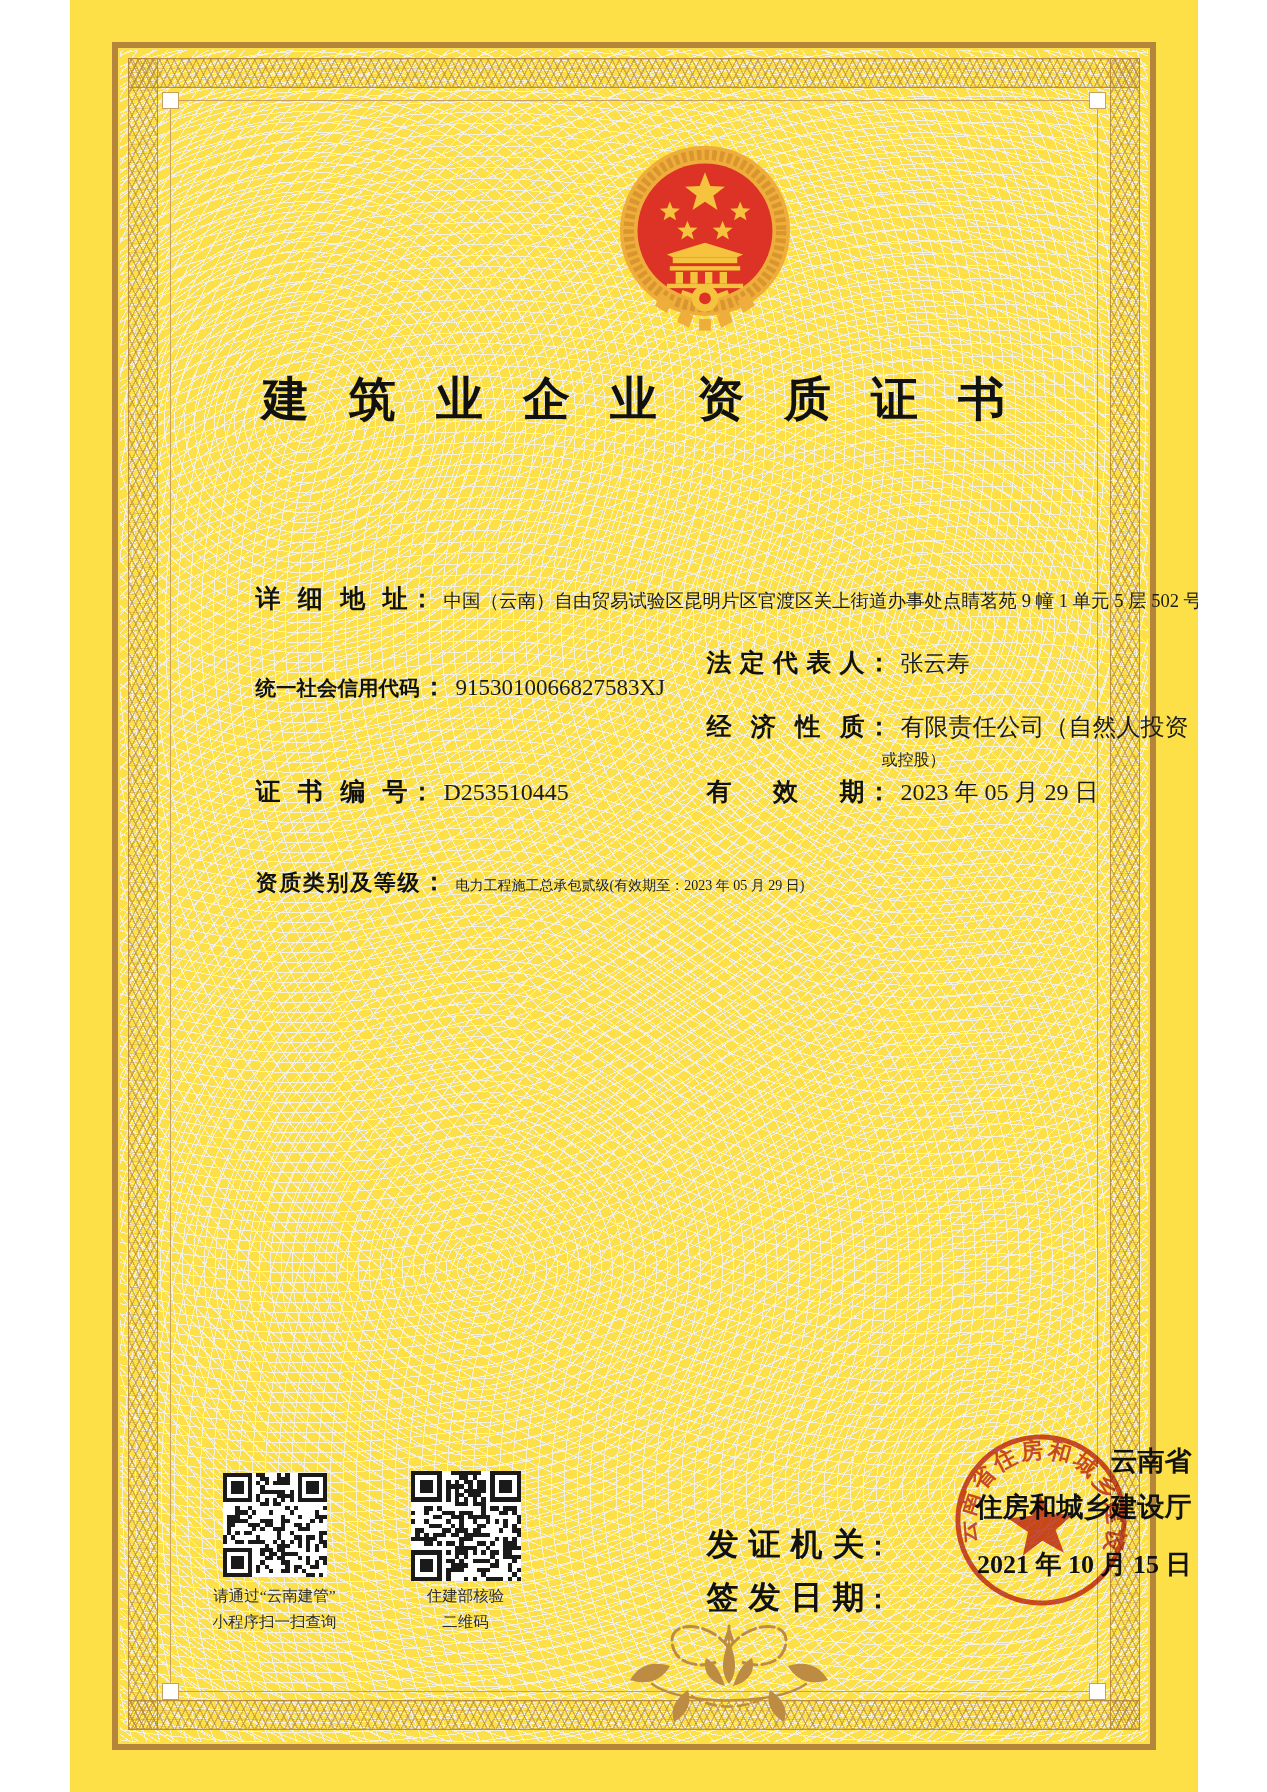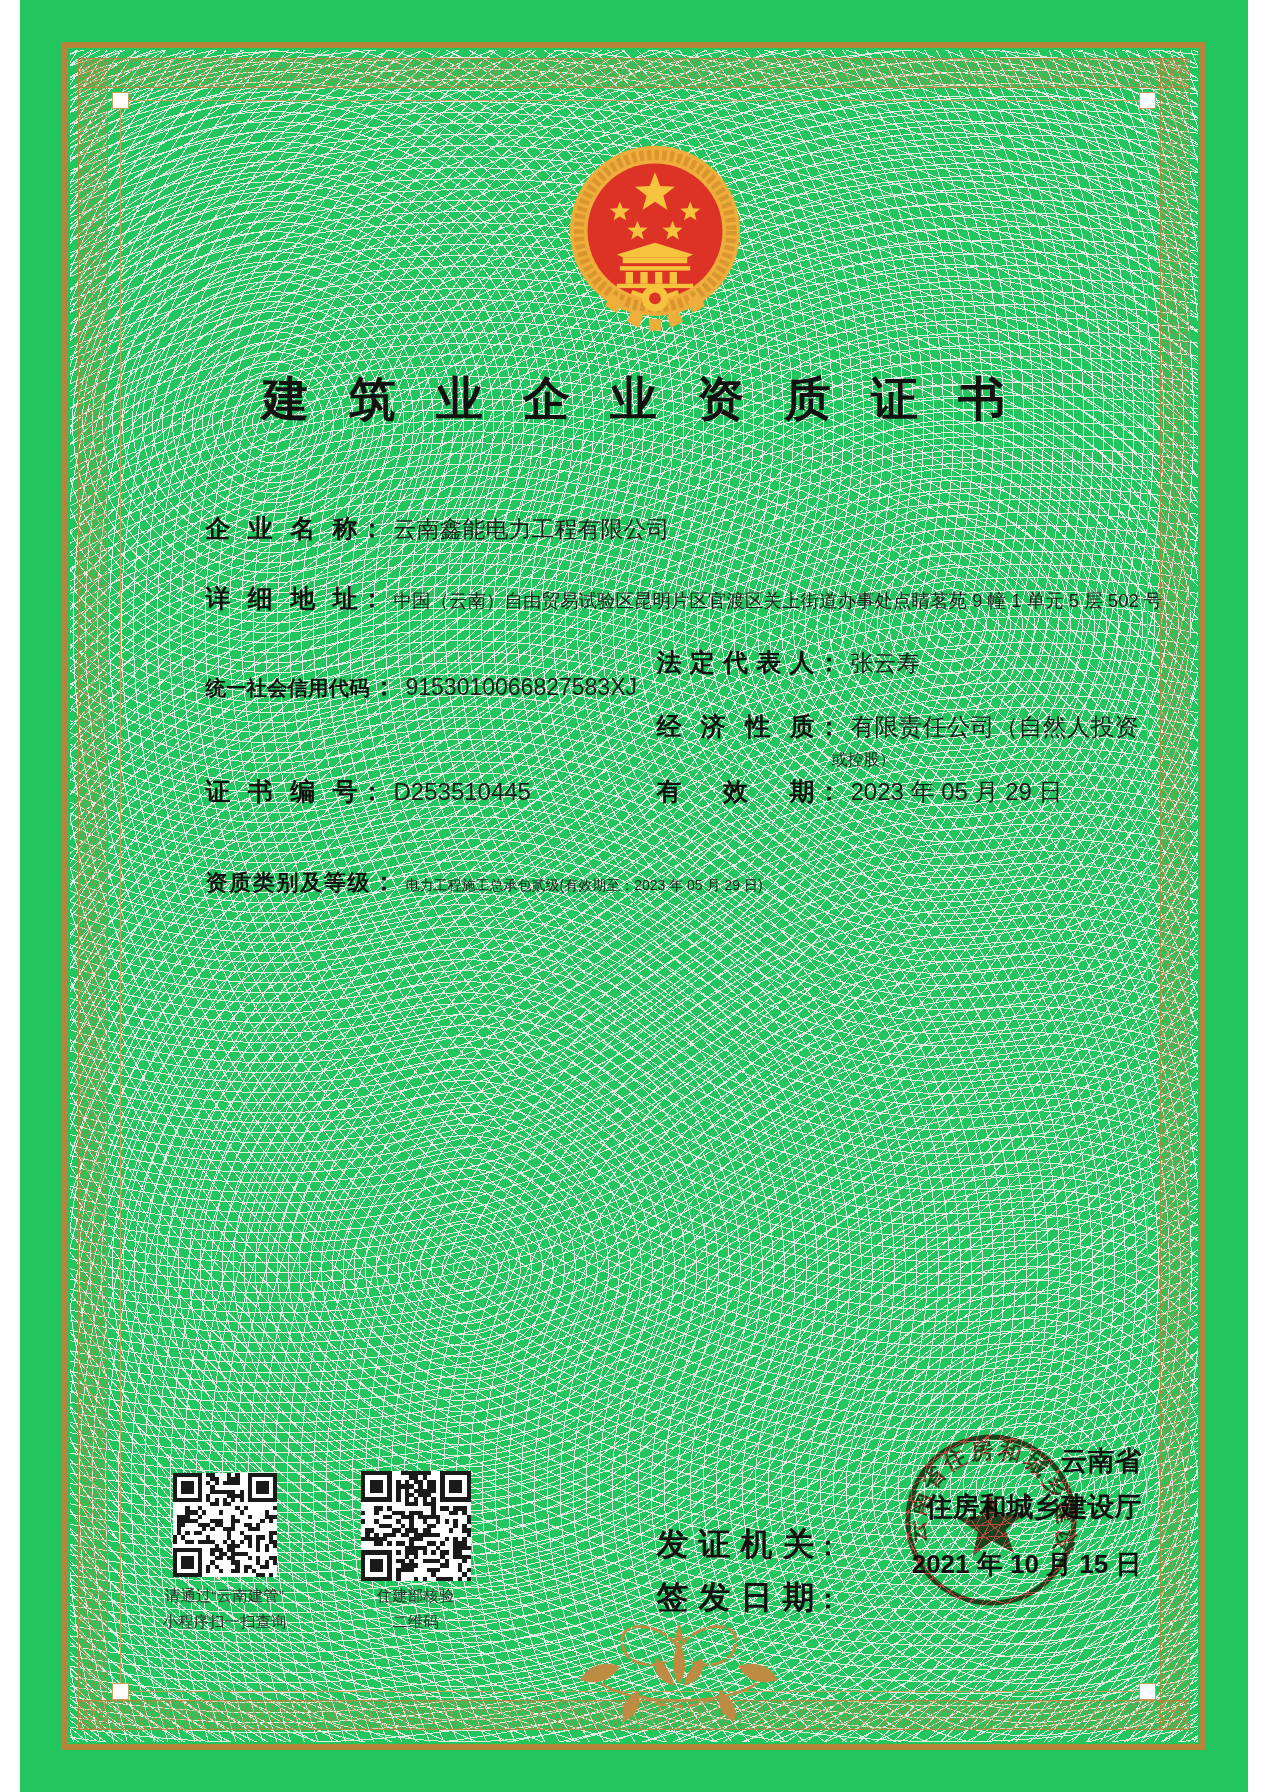--- a/index.html
+++ b/index.html
@@ -1,18 +1,18 @@
 <!DOCTYPE html>
 <html><head>
 <meta charset="utf-8">
 <style>
   html,body{margin:0;padding:0;background:#ffffff;}
   .page{
-    position:relative;width:1228px;height:1792px;margin:0 auto;background:#22c55e;
-    font-family:Liberation Sans, sans-serif;color:#151515;overflow:hidden;
+    position:relative;width:1128px;height:1792px;margin:0 auto;background:#fde047;
+    font-family:Liberation Serif, serif;color:#151515;overflow:hidden;
   }
   
   .texture{
     position:absolute;inset:50px;pointer-events:none;opacity:.9;
     background:
       repeating-radial-gradient(circle at 18% 22%, #f4f3f0 0 1px, transparent 1px 10px),
       repeating-radial-gradient(circle at 78% 34%, #f4f3f0 0 1px, transparent 1px 12px),
       repeating-radial-gradient(circle at 35% 72%, #f3f2ef 0 1px, transparent 1px 11px),
       repeating-radial-gradient(circle at 85% 85%, #f3f2ef 0 1px, transparent 1px 13px);
   }
@@ -118,23 +118,20 @@
         <path d="M90 104 l-8 6 4 8 8 -5 Z"></path>
         <path d="M44 116 l8 4 -3 8 -8 -4 Z"></path>
         <path d="M76 116 l-8 4 3 8 8 -4 Z"></path>
         <path d="M56 122 h8 v8 h-8 Z"></path>
       </g>
     </svg>
   </div>
 
   <div class="title">建筑业企业资质证书</div>
 
-  <div class="frow" style="left:186px;top:512px">
-    <span class="lbl">企 业 名 称</span><span class="colon">：</span><span class="val">云南鑫能电力工程有限公司</span>
-  </div>
 
   <div class="frow" style="left:186px;top:582px">
     <span class="lbl">详 细 地 址</span><span class="colon">：</span><span class="val small">中国（云南）自由贸易试验区昆明片区官渡区关上街道办事处点睛茗苑 9 幢 1 单元 5 层 502 号</span>
   </div>
 
   <div class="frow" style="left:186px;top:646px">
     <span class="lbl long">统一社会信用代码</span><span class="colon">：</span><span class="val">9153010066827583XJ</span>
   </div>
   <div class="frow" style="left:637px;top:646px">
     <span class="lbl r">法 定 代 表 人</span><span class="colon">：</span><span class="val">张云寿</span>

